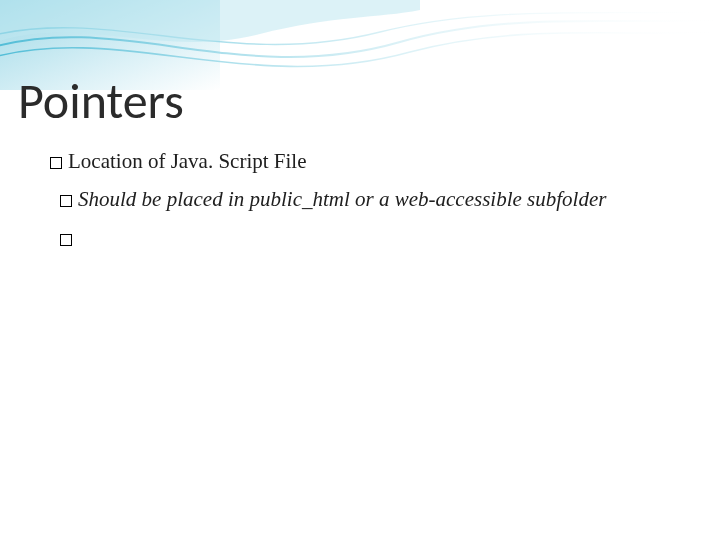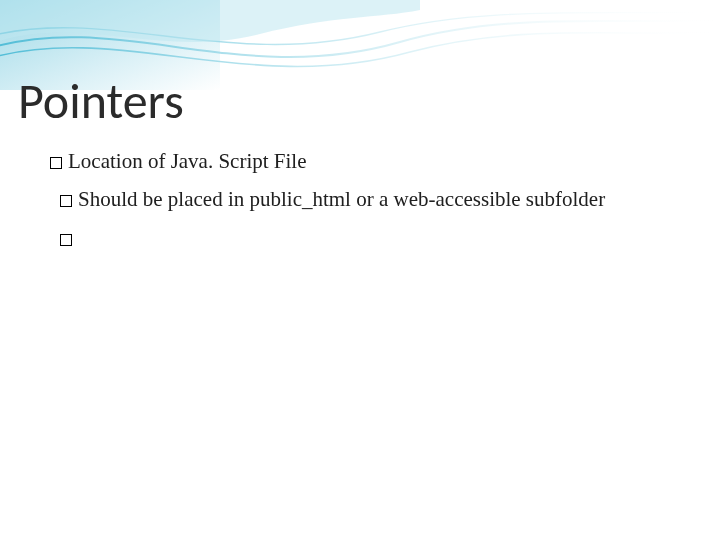--- a/index.html
+++ b/index.html
@@ -43,20 +43,21 @@
     width: 650px;
     font-size: 21px;
     line-height: 1.3;
   }
   .lvl1 {
     margin: 0 0 4px 0;
     padding-left: 18px;
   }
   .lvl2 {
     margin: 11px 0 2px 28px;
+    font-style: italic;
   }
   .square {
     display: inline-block;
     width: 12px;
     height: 12px;
     border: 1.5px solid #000;
     margin-right: 6px;
     vertical-align: baseline;
     position: relative;
     top: 1px;

